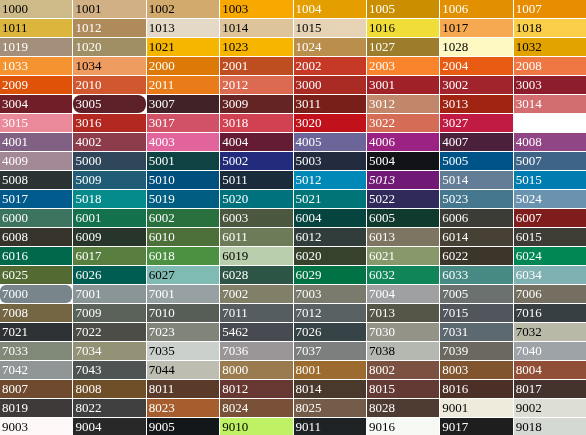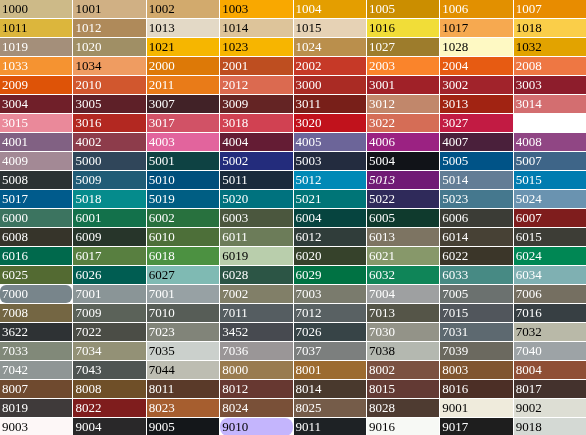--- a/index.html
+++ b/index.html
@@ -162,21 +162,21 @@
     </div>
     <div class="swatch dark" style="background-color: rgb(161, 35, 43);">
       <span class="code">3002</span>
     </div>
     <div class="swatch dark" style="background-color: rgb(141, 29, 44);">
       <span class="code">3003</span>
     </div>
     <div class="swatch dark" style="background-color: rgb(112, 31, 41);">
       <span class="code">3004</span>
     </div>
-    <div class="swatch dark" style="background-color: rgb(94, 32, 40);">
+    <div class="swatch dark" style="background-color: rgb(94, 32, 40); border-radius: 8px;">
       <span class="code">3005</span>
     </div>
     <div class="swatch dark" style="background-color: rgb(65, 34, 39);">
       <span class="code">3007</span>
     </div>
     <div class="swatch dark" style="background-color: rgb(100, 36, 36);">
       <span class="code">3009</span>
     </div>
     <div class="swatch dark" style="background-color: rgb(120, 31, 25);">
       <span class="code">3011</span>
@@ -448,30 +448,30 @@
     <div class="swatch dark" style="background-color: rgb(85, 85, 72);">
       <span class="code">7013</span>
     </div>
     <div class="swatch dark" style="background-color: rgb(81, 86, 92);">
       <span class="code">7015</span>
     </div>
     <div class="swatch dark" style="background-color: rgb(55, 63, 67);">
       <span class="code">7016</span>
     </div>
     <div class="swatch dark" style="background-color: rgb(46, 50, 52);">
-      <span class="code">3622</span>
+      <span class="code">7021</span>
     </div>
     <div class="swatch dark" style="background-color: rgb(75, 77, 70);">
       <span class="code">7022</span>
     </div>
     <div class="swatch dark" style="background-color: rgb(129, 132, 121);">
       <span class="code">7023</span>
     </div>
     <div class="swatch dark" style="background-color: rgb(71, 74, 80);">
-      <span class="code">3452</span>
+      <span class="code">5462</span>
     </div>
     <div class="swatch dark" style="background-color: rgb(55, 68, 71);">
       <span class="code">7026</span>
     </div>
     <div class="swatch dark" style="background-color: rgb(147, 147, 136);">
       <span class="code">7030</span>
     </div>
     <div class="swatch dark" style="background-color: rgb(93, 105, 112);">
       <span class="code">7031</span>
     </div>
@@ -546,21 +546,21 @@
     </div>
     <div class="swatch dark" style="background-color: rgb(76, 47, 38);">
       <span class="code">8016</span>
     </div>
     <div class="swatch dark" style="background-color: rgb(68, 50, 45);">
       <span class="code">8017</span>
     </div>
     <div class="swatch dark" style="background-color: rgb(63, 58, 58); padding-left: 42px;">
       <span class="code">8019</span>
     </div>
-    <div class="swatch dark" style="background-color: #7f1d1d; padding-left: 24px;">
+    <div class="swatch dark" style="background-color: #404040; padding-left: 24px;">
       <span class="code">8022</span>
     </div>
     <div class="swatch dark" style="background-color: rgb(166, 94, 47); text-align: center;">
       <span class="code">8023</span>
     </div>
     <div class="swatch dark" style="background-color: rgb(121, 80, 56);">
       <span class="code">8024</span>
     </div>
     <div class="swatch dark" style="background-color: rgb(117, 92, 73);">
       <span class="code">8025</span>
@@ -576,21 +576,21 @@
     </div>
     <div class="swatch light" style="background-color: rgb(253, 247, 247);">
       <span class="code">9003</span>
     </div>
     <div class="swatch dark" style="background-color: rgb(41, 40, 41);">
       <span class="code">9004</span>
     </div>
     <div class="swatch dark" style="background-color: rgb(20, 23, 26);">
       <span class="code">9005</span>
     </div>
-    <div class="swatch light" style="background-color: #c4b5fd; border-radius: 8px;">
+    <div class="swatch light" style="background-color: #bef264;">
       <span class="code">9010</span>
     </div>
     <div class="swatch dark" style="background-color: rgb(30, 34, 37);">
       <span class="code">9011</span>
     </div>
     <div class="swatch light" style="background-color: rgb(247, 249, 245);">
       <span class="code">9016</span>
     </div>
     <div class="swatch dark" style="background-color: rgb(30, 30, 30);">
       <span class="code">9017</span>

